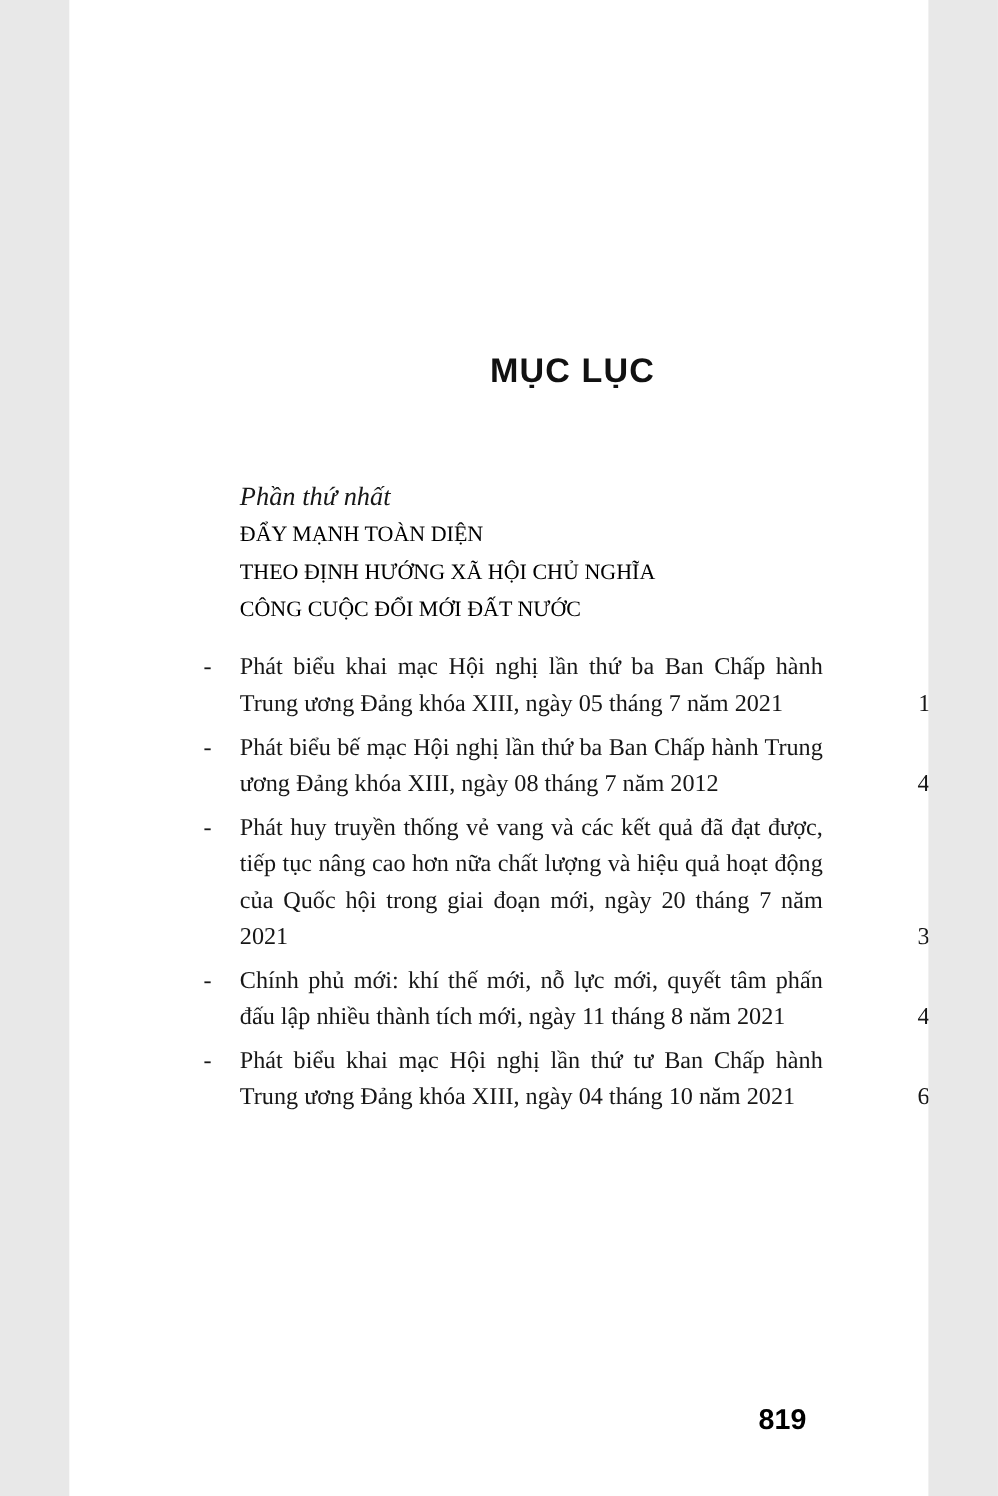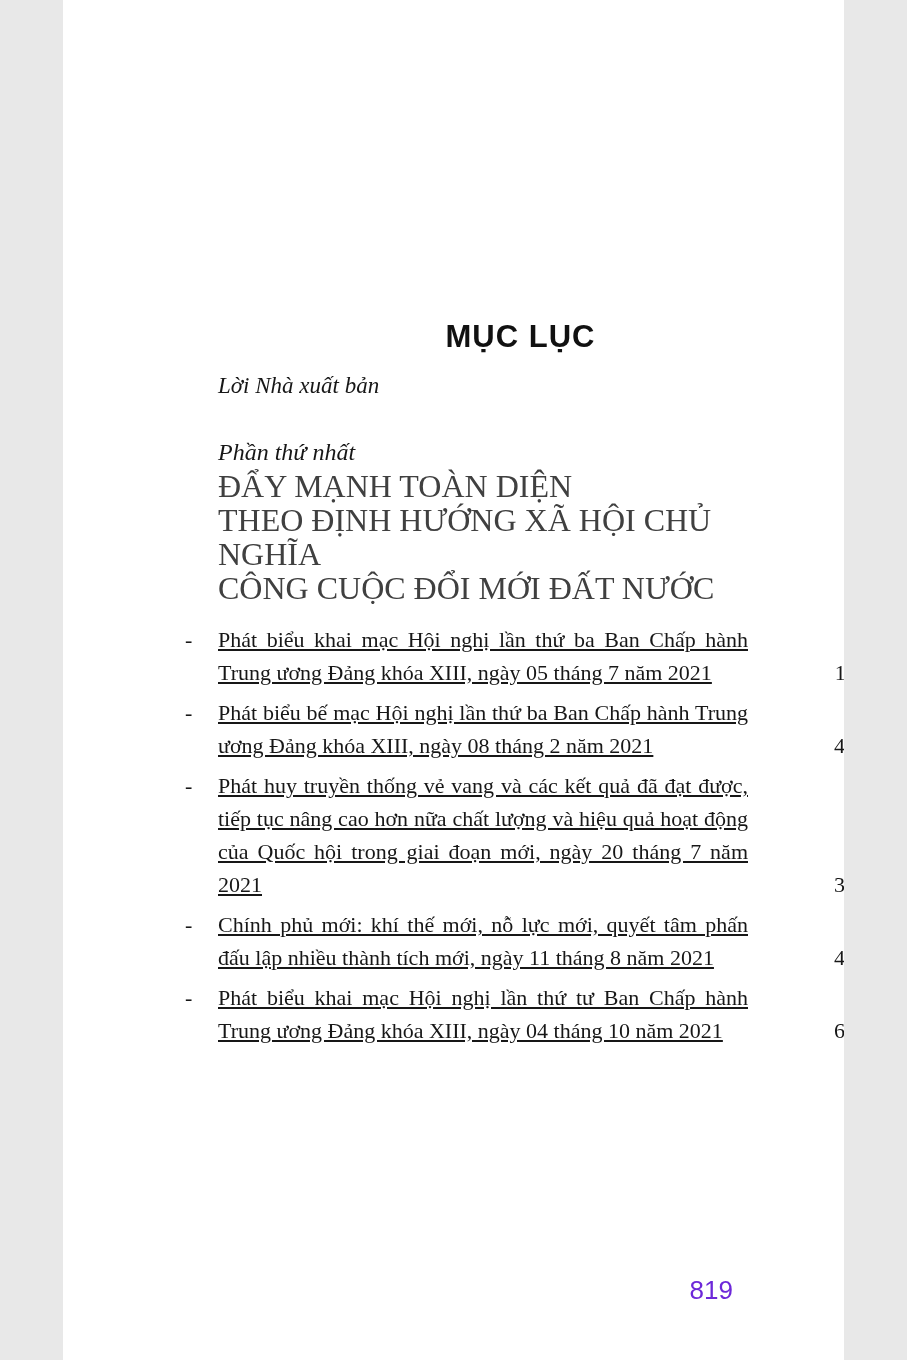--- a/index.html
+++ b/index.html
@@ -69,67 +69,65 @@
   .part-text {
     width: 530px;
     flex: 0 0 auto;
   }
   .part-kicker {
     font-style: italic;
     font-size: 24px;
     line-height: 34px;
   }
   .part-line {
-    font-size: 32px;
+    font-size: 20px;
     line-height: 34px;
-    color: #404040;
+    color: #000000;
   }
   .entries {
     margin-top: 18px;
   }
   .entry {
     margin-bottom: 7px;
   }
   .dash {
     flex: 0 0 33px;
     align-self: flex-start;
     font-size: 22px;
     line-height: 33px;
   }
   .entry-text {
     flex: 0 0 530px;
     width: 530px;
     font-size: 22px;
     line-height: 33px;
     text-align: justify;
     text-justify: inter-word;
-    text-decoration: underline;
   }
   .folio {
     position: absolute;
     top: 1275px;
     right: 111px;
     font-family: "Liberation Sans", "DejaVu Sans", sans-serif;
-    font-weight: 400;
+    font-weight: 700;
     font-size: 26px;
     line-height: 30px;
-    color: #6d28d9;
+    color: #000000;
   }
 </style>
 </head>
 <body>
 
 <div class="page">
   <div class="content">
 
     <h1 class="title">MỤC LỤC</h1>
 
 
     <div class="row front-matter">
-      <div class="fm-label">Lời Nhà xuất bản</div>
       <div class="page-num">5</div>
     </div>
 
     <div class="row part-block">
       <div class="part-text">
         <div class="part-kicker">Phần thứ nhất</div>
         <div class="part-line">ĐẨY MẠNH TOÀN DIỆN</div>
         <div class="part-line">THEO ĐỊNH HƯỚNG XÃ HỘI CHỦ NGHĨA</div>
         <div class="part-line">CÔNG CUỘC ĐỔI MỚI ĐẤT NƯỚC</div>
       </div>
@@ -139,21 +137,21 @@
     <div class="entries">
 
       <div class="row entry">
         <div class="dash">-</div>
         <div class="entry-text">Phát biểu khai mạc Hội nghị lần thứ ba Ban Chấp hành Trung ương Đảng khóa XIII, ngày 05 tháng 7 năm 2021</div>
         <div class="page-num">11</div>
       </div>
 
       <div class="row entry">
         <div class="dash">-</div>
-        <div class="entry-text">Phát biểu bế mạc Hội nghị lần thứ ba Ban Chấp hành Trung ương Đảng khóa XIII, ngày 08 tháng 2 năm 2021</div>
+        <div class="entry-text">Phát biểu bế mạc Hội nghị lần thứ ba Ban Chấp hành Trung ương Đảng khóa XIII, ngày 08 tháng 7 năm 2012</div>
         <div class="page-num">40</div>
       </div>
 
       <div class="row entry">
         <div class="dash">-</div>
         <div class="entry-text">Phát huy truyền thống vẻ vang và các kết quả đã đạt được, tiếp tục nâng cao hơn nữa chất lượng và hiệu quả hoạt động của Quốc hội trong giai đoạn mới, ngày 20 tháng 7 năm 2021</div>
         <div class="page-num">30</div>
       </div>
 
       <div class="row entry">

